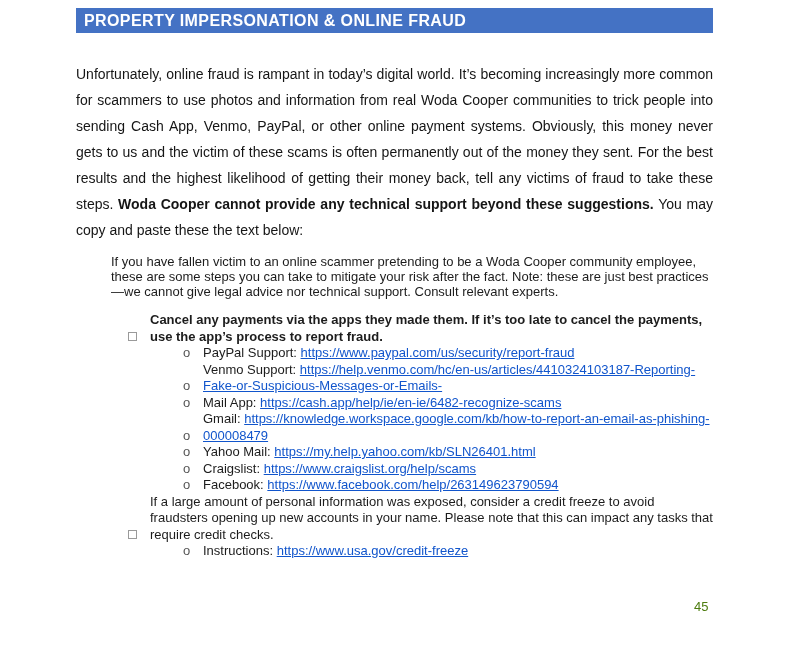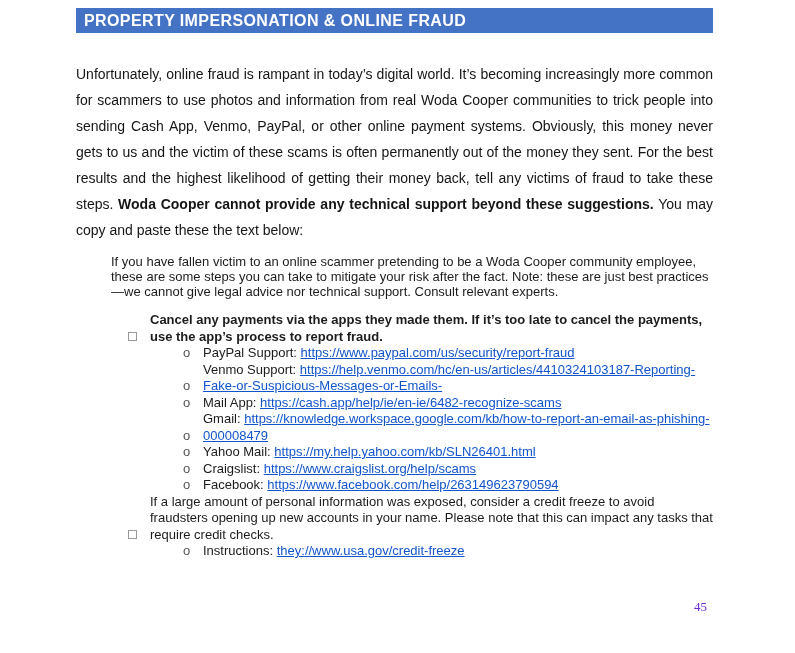--- a/index.html
+++ b/index.html
@@ -77,22 +77,21 @@
   a.link {
     color: var(--link-color, #1155CC);
     text-decoration: underline;
     cursor: pointer;
   }
   .page-number {
     position: absolute;
     left: 694px;
     top: 599px;
     font-size: 13px;
-    color: #6d28d9;
-    font-family: Liberation Serif, serif;
+    color: #4d7c0f;
   }
 </style>
 </head>
 <body>
 
 <div class="page">
   <div class="doc">
 
     <div class="section-header">
       <span>PROPERTY IMPERSONATION &amp; ONLINE FRAUD</span>
@@ -134,20 +133,20 @@
         <div class="li l2">
           <span class="marker">o</span>
           <span class="content"><span>Facebook: </span><a class="link">https://www.facebook.com/help/263149623790594</a></span>
         </div>
         <div class="li l1">
           <span class="marker"><span class="sq"></span></span>
           <span class="content"><span>If a large amount of personal information was exposed, consider a credit freeze to avoid fraudsters opening up new accounts in your name. Please note that this can impact any tasks that require credit checks.</span></span>
         </div>
         <div class="li l2">
           <span class="marker">o</span>
-          <span class="content"><span>Instructions: </span><a class="link">they://www.usa.gov/credit-freeze</a></span>
+          <span class="content"><span>Instructions: </span><a class="link">https://www.usa.gov/credit-freeze</a></span>
         </div>
       </div>
 
   </div>
 
   <div class="page-number">45</div>
 </div>
 
 </body></html>

